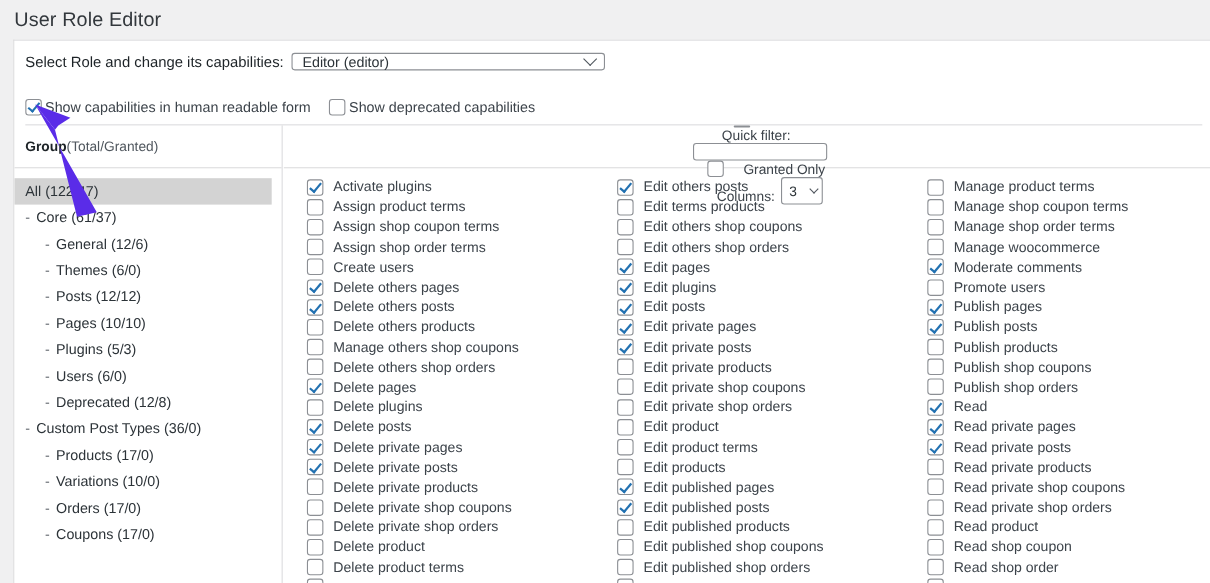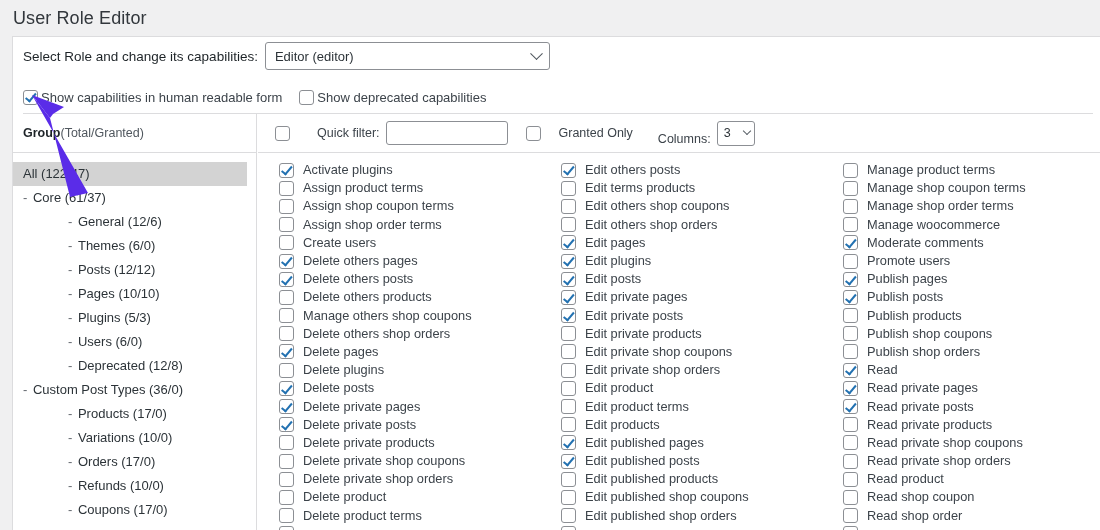--- a/index.html
+++ b/index.html
@@ -55,21 +55,21 @@
   }
   #role-label {
     font-weight: normal;
     font-size: 13.5px;
     color: #1d2327;
     margin-right: 7px;
     white-space: nowrap;
   }
   #role-select {
     width: 285px;
-    height: 28px;
+    height: 16px;
     border: 1px solid #8c8f94;
     border-radius: 3px;
     background: #fff;
     display: flex;
     align-items: center;
     justify-content: space-between;
     padding: 0 8px 0 9px;
     font-size: 13px;
     color: #2c3338;
   }
@@ -168,37 +168,38 @@
     font-size: 13px;
     color: #2c3338;
     white-space: nowrap;
     padding-left: 10px;
   }
   .tree-row.selected {
     background: #d3d3d3;
     width: 234px;
   }
   .tree-row.lvl1 { }
-  .tree-row.lvl2 { padding-left: 55px; }
+  .tree-row.lvl2 { padding-left: 28px; }
   .tree-dash { color: #646970; margin-right: 2px; }
 
   
   #caps-pane {
     position: absolute;
     left: 245px;
     top: 0;
     right: 0;
     height: 100%;
   }
   #caps-toolbar {
     height: 39px;
     display: flex;
     align-items: center;
     border-bottom: 1px solid #dcdcde;
     padding-left: 17px;
+    flex-direction: column;
   }
   #toolbar-selectall { margin-right: 27px; }
   .tb-label { font-size: 12.5px; color: #3c434a; white-space: nowrap; }
   #quick-filter-input {
     width: 122px;
     height: 24px;
     border: 1px solid #8c8f94;
     border-radius: 3px;
     background: #fff;
     margin-left: 6px;
@@ -324,21 +325,20 @@
           <div class="tree-row lvl2"><span class="tree-dash">- </span><span>Themes (6/0)</span></div>
           <div class="tree-row lvl2"><span class="tree-dash">- </span><span>Posts (12/12)</span></div>
           <div class="tree-row lvl2"><span class="tree-dash">- </span><span>Pages (10/10)</span></div>
           <div class="tree-row lvl2"><span class="tree-dash">- </span><span>Plugins (5/3)</span></div>
           <div class="tree-row lvl2"><span class="tree-dash">- </span><span>Users (6/0)</span></div>
           <div class="tree-row lvl2"><span class="tree-dash">- </span><span>Deprecated (12/8)</span></div>
           <div class="tree-row lvl1"><span class="tree-dash">- </span><span>Custom Post Types (36/0)</span></div>
           <div class="tree-row lvl2"><span class="tree-dash">- </span><span>Products (17/0)</span></div>
           <div class="tree-row lvl2"><span class="tree-dash">- </span><span>Variations (10/0)</span></div>
           <div class="tree-row lvl2"><span class="tree-dash">- </span><span>Orders (17/0)</span></div>
-          <div class="tree-row lvl2"><span class="tree-dash">- </span><span>Refunds (10/0)</span></div>
           <div class="tree-row lvl2"><span class="tree-dash">- </span><span>Coupons (17/0)</span></div>
         </div>
     </div>
 
     <div id="caps-pane">
 
       <div id="caps-toolbar">
         <span id="toolbar-selectall" class="cb"></span>
         <span class="tb-label">Quick filter:</span>
         <input id="quick-filter-input" type="text" placeholder="" style="">

